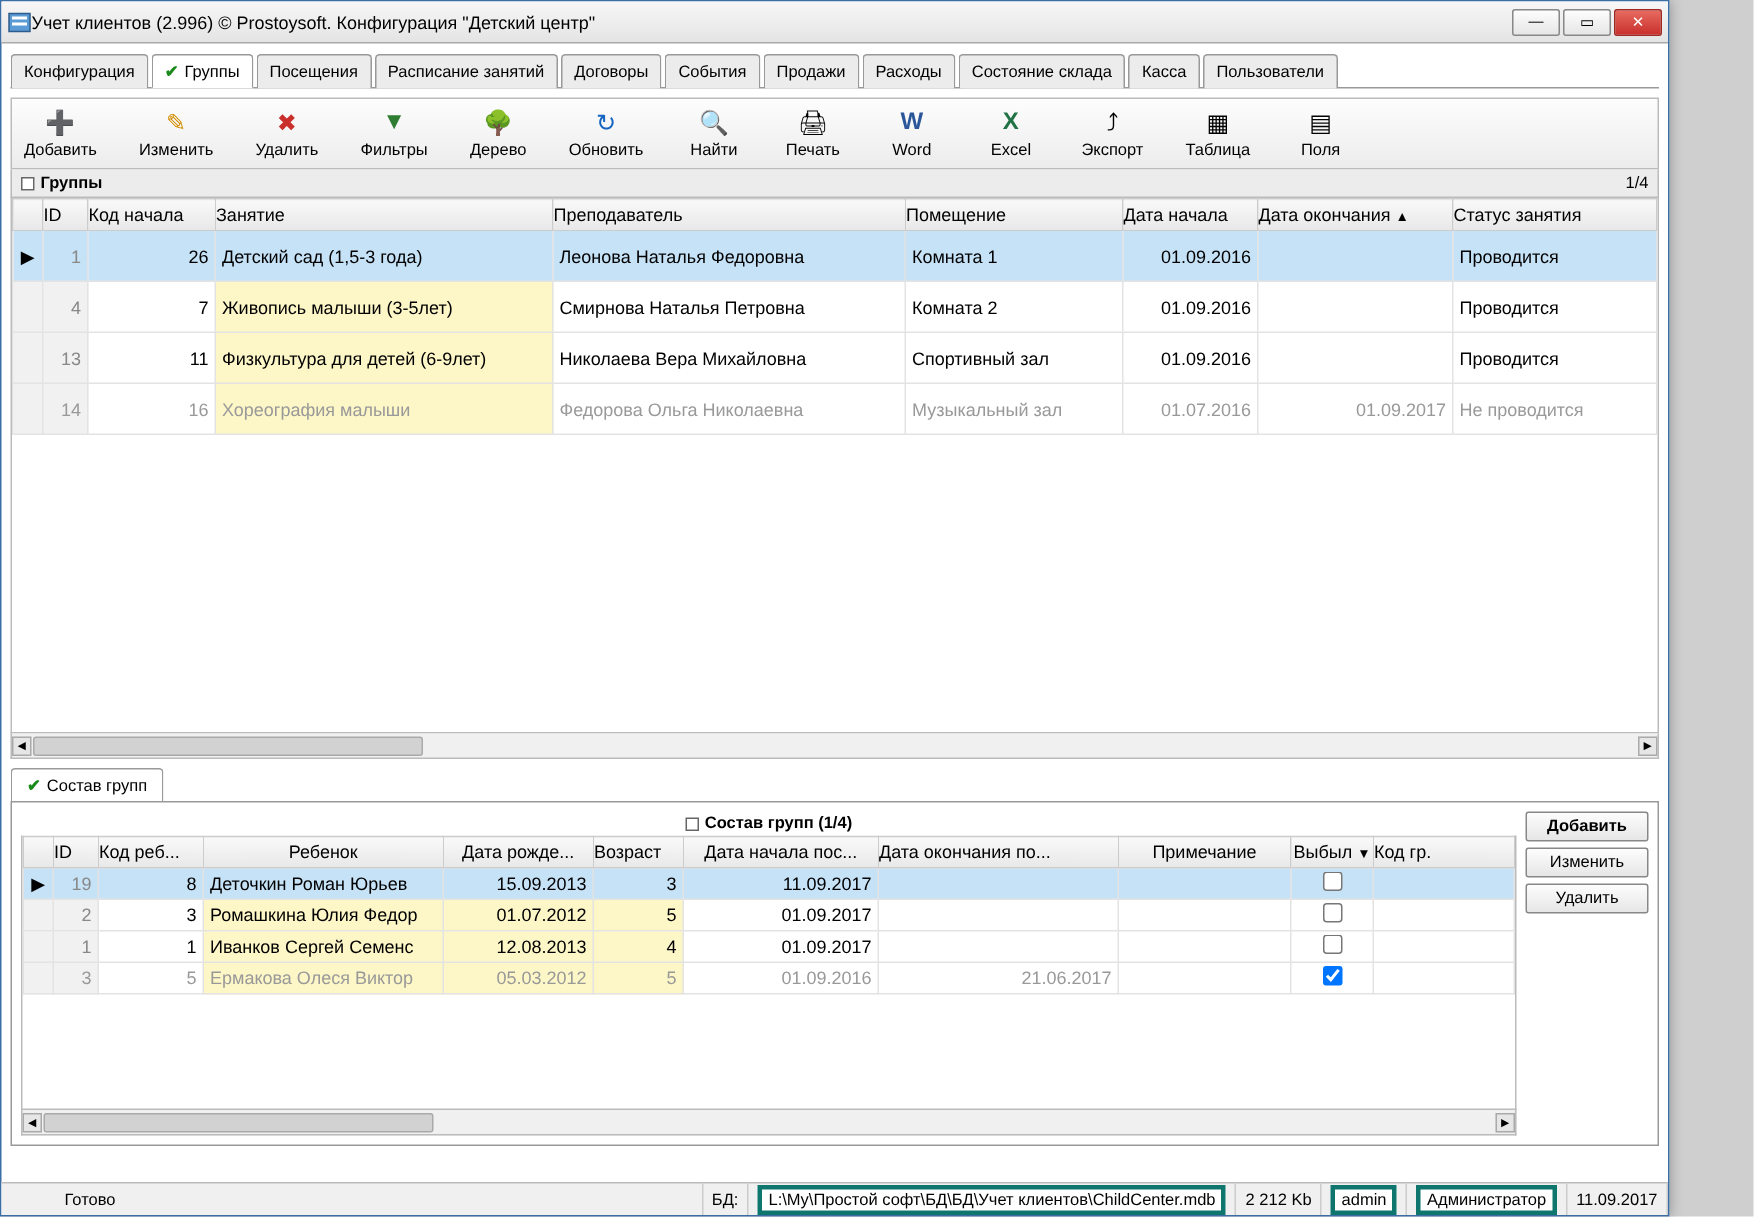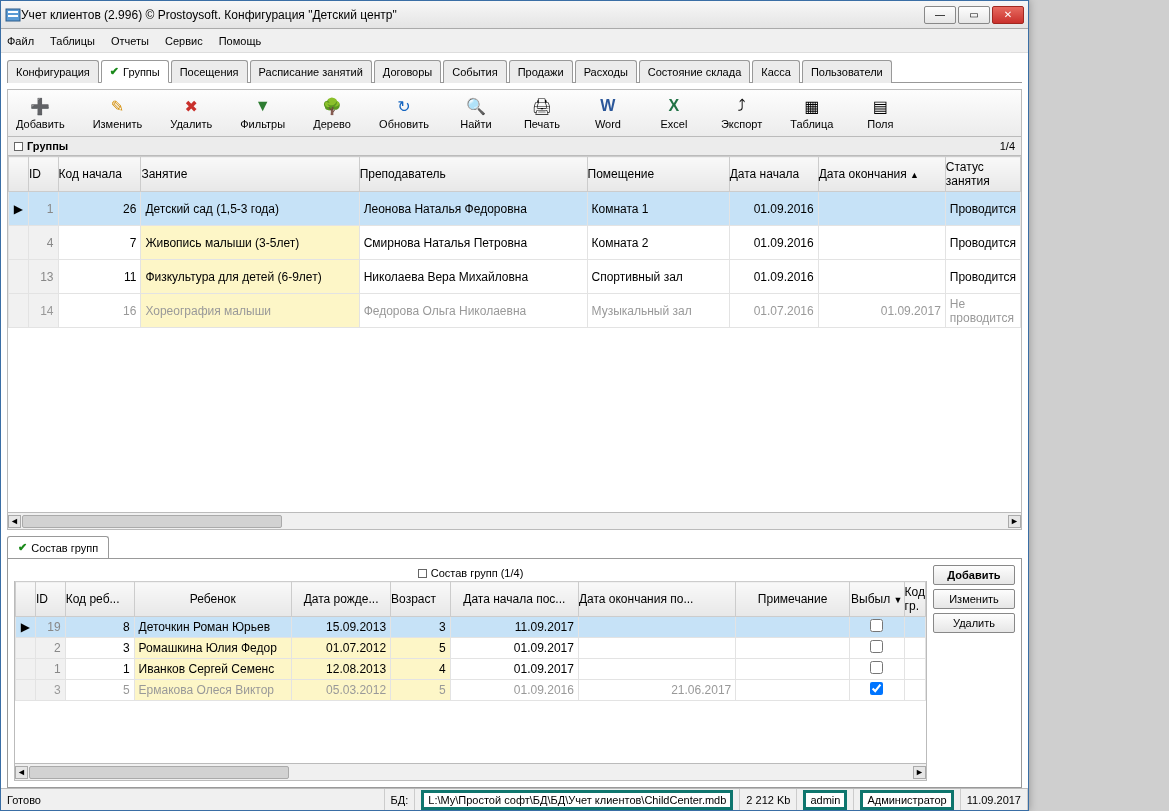--- a/index.html
+++ b/index.html
@@ -1,17 +1,17 @@
 <!DOCTYPE html>
 <html><head>
 <meta charset="utf-8">
 <style>
 * { box-sizing: border-box; margin: 0; padding: 0; }
 body { font-family: Tahoma, Arial, sans-serif; font-size: 11px; background: #cfcfcf; color: #000; overflow: hidden; }
-.window { width: 1029px; height: 811px; background: #fff; border: 1px solid #3a6ea5; box-shadow: 0 0 8px rgba(0,0,0,0.3); position: relative; }
+.window { width: 1113px; height: 811px; background: #fff; border: 1px solid #3a6ea5; box-shadow: 0 0 8px rgba(0,0,0,0.3); position: relative; }
 .titlebar { height: 28px; background: linear-gradient(#f7f7f7,#e4e4e4); display: flex; align-items: center; padding: 0 4px; border-bottom: 1px solid #aaa; }
 .titlebar-text { flex: 1; font-size: 12px; color: #000; }
 .winbtns { display: flex; gap: 2px; }
 .winbtn { width: 32px; height: 18px; border: 1px solid #888; background: linear-gradient(#fdfdfd,#e6e6e6); display: flex; align-items: center; justify-content: center; font-size: 10px; cursor: pointer; border-radius: 2px;}
 .winbtn.close { background: linear-gradient(#e76b60,#c9302c); color: #fff; border-color: #a02820;}
 .menubar { height: 24px; background: #f0f0f0; display: flex; align-items: center; padding: 0 6px; border-bottom: 1px solid #ddd; gap: 16px; }
 .menubar span { cursor: pointer; }
 .content { padding: 6px 6px 0 6px; display: flex; flex-direction: column; height: calc(100% - 28px - 24px - 22px); }
 .maintabs { display: flex; border-bottom: 1px solid #999; margin-bottom: 6px; }
 .maintab { padding: 4px 8px; border: 1px solid #999; border-bottom: none; margin-right: 2px; background: #ececec; cursor: pointer; border-radius: 3px 3px 0 0; display:flex; align-items:center; gap:4px; position:relative; top:1px;}
@@ -34,30 +34,30 @@
 .grid .zancol { background: #fdf6c7;}
 .grid .numright { text-align:right;}
 .rowptr { width:20px; background:#f1f1f1; text-align:center;}
 .scroll-h { height:17px; background:#f0f0f0; border:1px solid #bbb; border-top:none; position:relative;}
 .scroll-thumb { position:absolute; left:14px; top:2px; height:13px; width:260px; background:#d2d2d2; border:1px solid #aaa; border-radius:2px;}
 .scroll-arr { position:absolute; top:2px; width:13px; height:13px; background:#e6e6e6; border:1px solid #aaa; text-align:center; font-size:9px; line-height:11px;}
 .subtabs { display: flex; margin-top: 6px;}
 .subtab { padding: 4px 10px; border:1px solid #999; border-bottom:none; background:#fff; border-radius:3px 3px 0 0; display:flex; gap:4px; align-items:center;}
 .sub-area { border:1px solid #999; padding:6px; display:flex; gap:6px; height: 230px;}
 .sub-left { flex: 1; display:flex; flex-direction:column; min-width:0;}
-.sub-title { text-align:center; font-weight:normal; padding:2px; display:flex; align-items:center; justify-content:center; gap:4px;}
+.sub-title { text-align:center; font-weight:bold; padding:2px; display:flex; align-items:center; justify-content:center; gap:4px;}
 .sub-btns { width:82px; display:flex; flex-direction:column; gap:4px;}
 .sub-btn { border:1px solid #888; background:linear-gradient(#fdfdfd,#e6e6e6); padding:3px; text-align:center; cursor:pointer; border-radius:2px;}
 .grid2 td { height: 20px;}
 .grid2 .yelcol { background:#fdf6c7; text-align:right;}
 .grid2 .yelcol2 { background:#fdf6c7;}
 .cb { width:13px; height:13px;}
 .statusbar { height:22px; background:#f0f0f0; border-top:1px solid #bbb; display:flex; align-items:center; font-size:11px; position:absolute; bottom:0; left:0; right:0;}
 .statusbar .cell { padding:0 6px; border-right:1px solid #ccc; height:100%; display:flex; align-items:center;}
-.statusbar .flex { flex:1;}
+.statusbar .flex { flex:1;margin-left:36px;}
 .sbox { border:3px solid #0f766e; background:#fff; padding:1px 4px;}
 .sq { display:inline-block; width:9px; height:9px; border:1px solid #666; background:#fff;}
 svg.ti { width:16px; height:16px;}
 </style>
 </head>
 <body>
 
 <div class="window">
   <div class="titlebar">
     <svg class="ti" viewBox="0 0 16 16">
@@ -66,27 +66,20 @@
         <rect x="3" y="8" width="10" height="2" fill="#fff"></rect>
       </svg>
     <span class="titlebar-text">Учет клиентов (2.996) © Prostoysoft. Конфигурация "Детский центр"</span>
     <div class="winbtns">
       <div class="winbtn">—</div>
       <div class="winbtn">▭</div>
       <div class="winbtn close">✕</div>
     </div>
   </div>
 
-  <div class="menubar">
-    <span>Файл</span>
-    <span>Таблицы</span>
-    <span>Отчеты</span>
-    <span>Сервис</span>
-    <span>Помощь</span>
-  </div>
 
   <div class="content">
     <div class="maintabs">
       <div class="maintab">
           <span>Конфигурация</span>
         </div>
       <div class="maintab active">
           <span class="check">✔</span>
           <span>Группы</span>
         </div>

